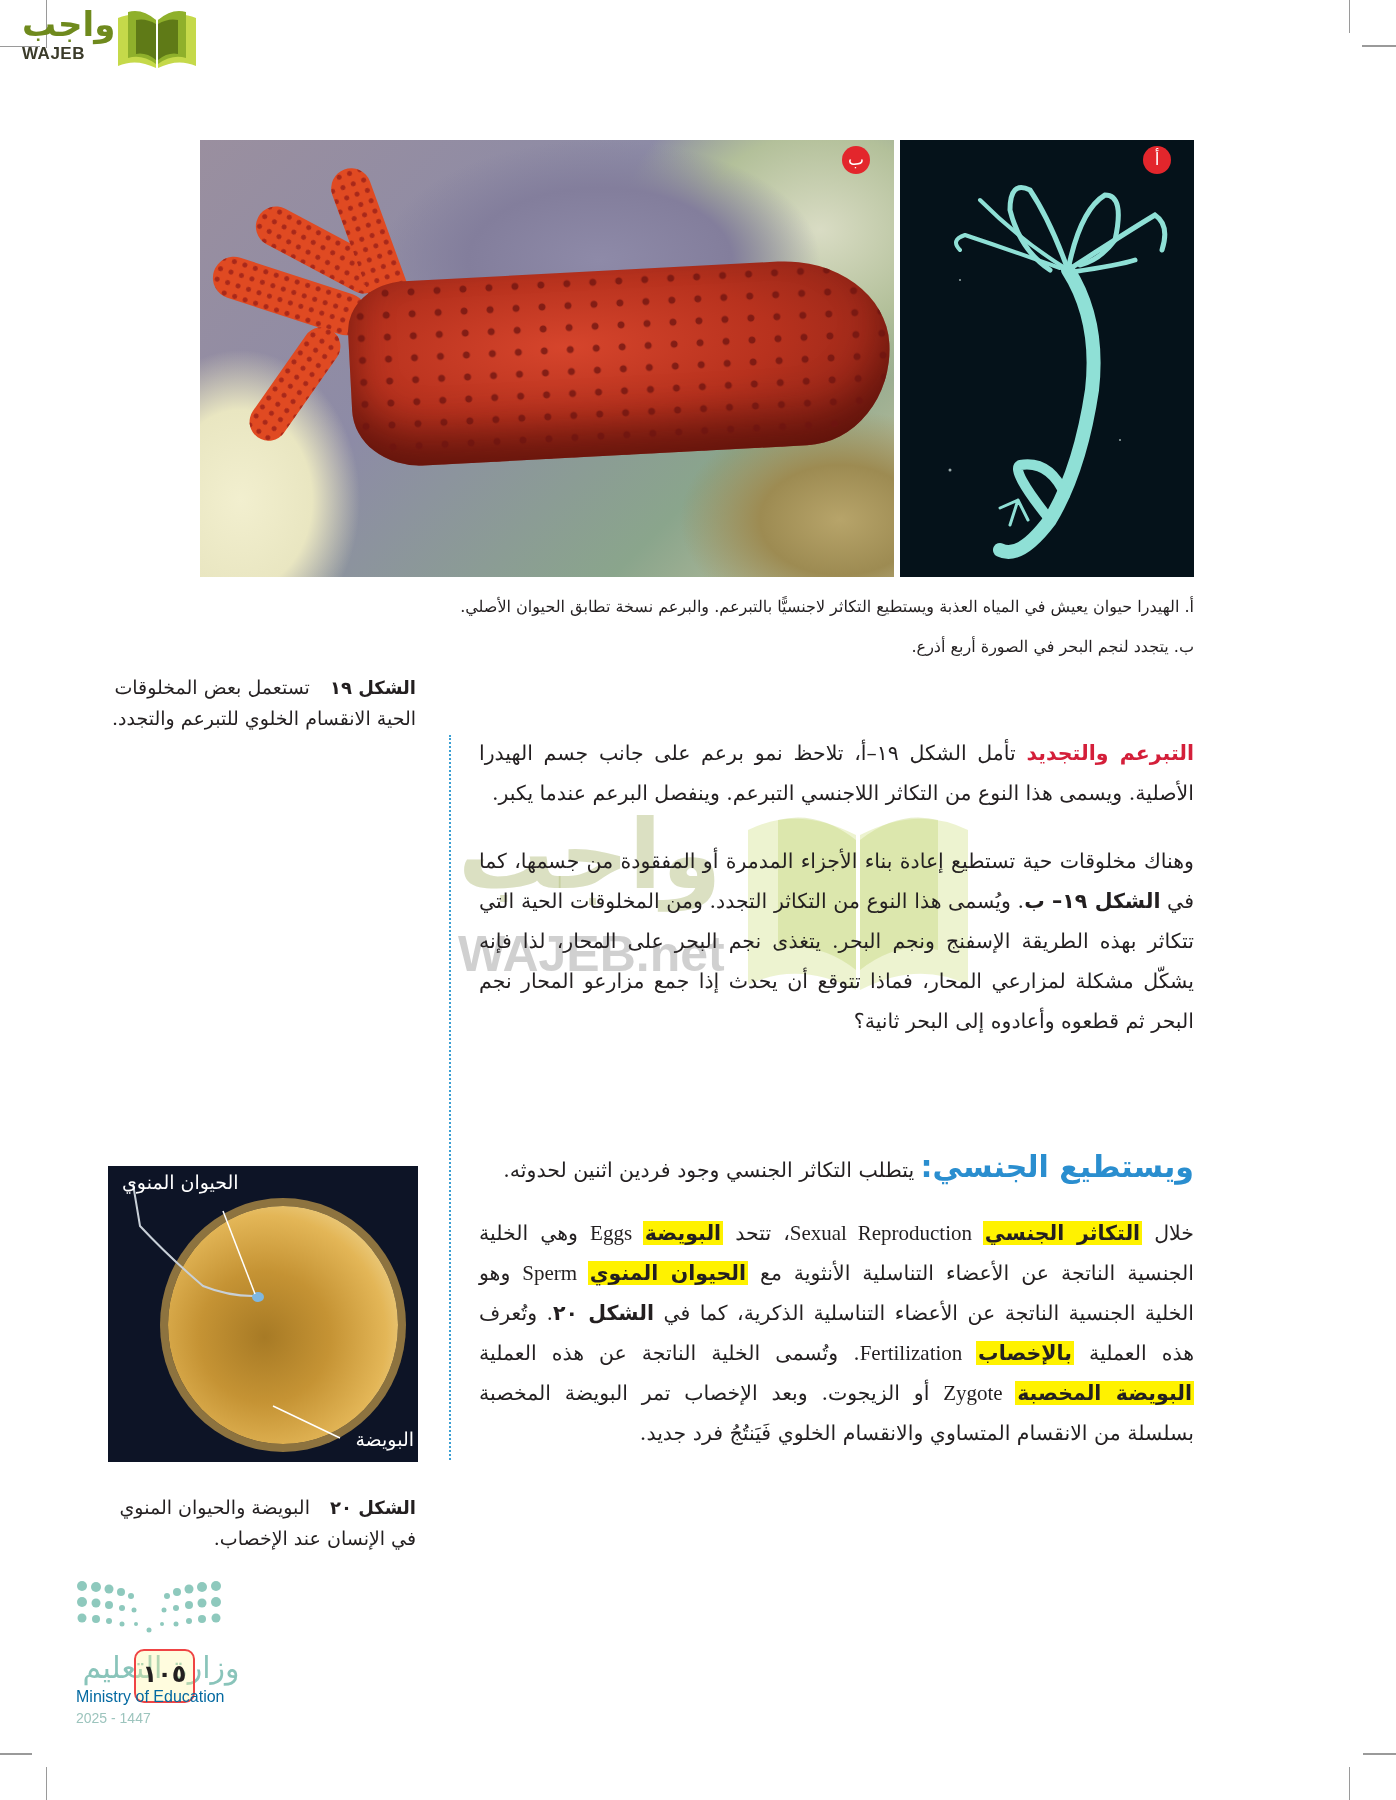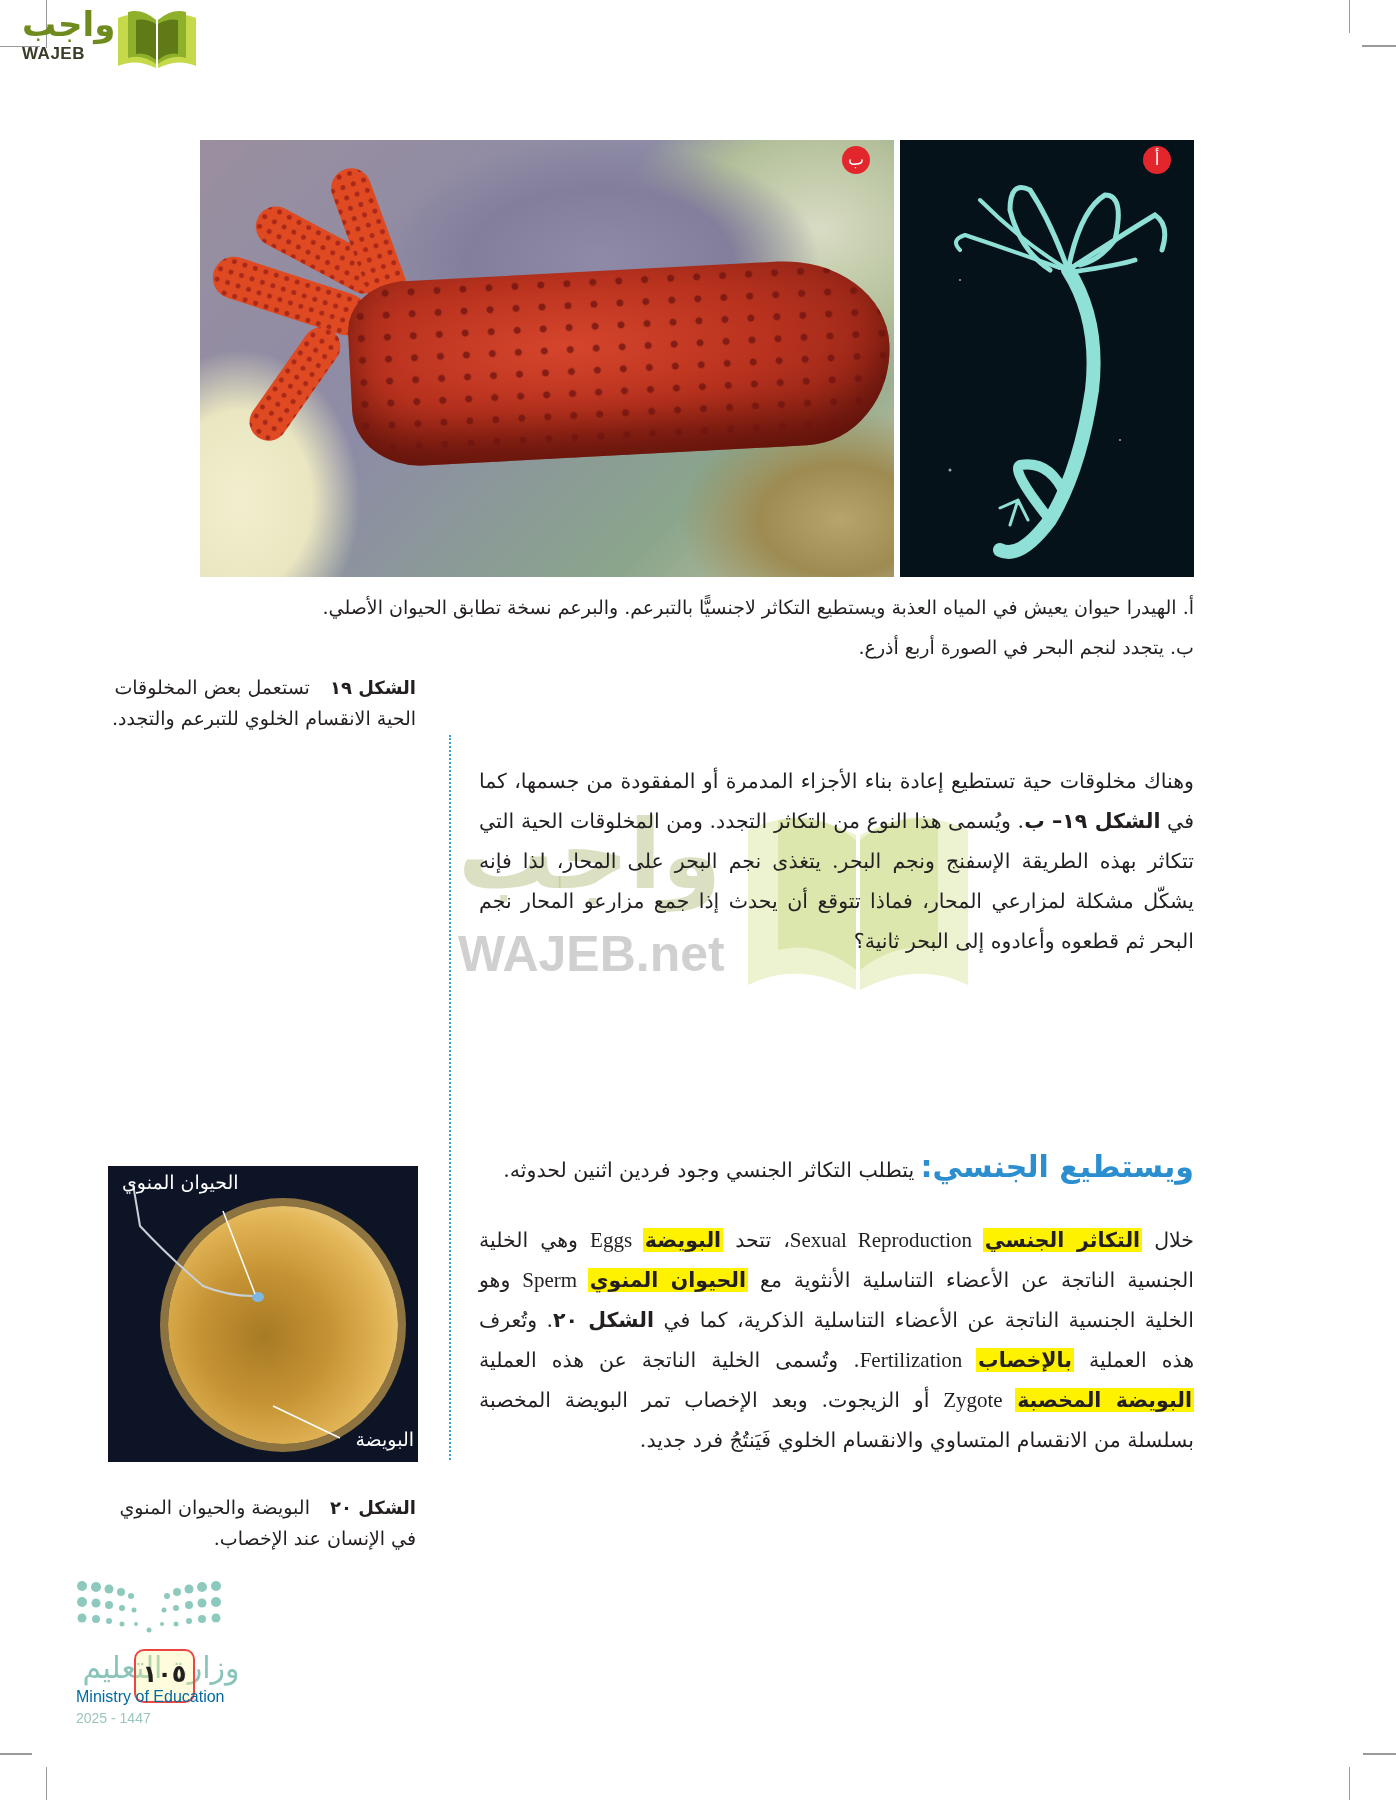--- a/index.html
+++ b/index.html
@@ -40,21 +40,21 @@
     background-size:26px 22px; opacity:.75; }
   .photo-b .arm { position:absolute; background:#e04a22; border-radius:40px; }
   .photo-b .arm::after { content:""; position:absolute; inset:0; border-radius:inherit;
     background-image: radial-gradient(circle, #a8281a 2px, transparent 3px); background-size:11px 11px; }
   .badge { position:absolute; width:28px; height:28px; border-radius:50%; background:#e3262c; color:#fff;
     font-family:"DejaVu Sans", sans-serif; font-size:17px; line-height:26px; text-align:center; direction:rtl; }
 
   .photo-a { left:900px; top:140px; width:294px; height:437px; background:#05121a; overflow:hidden; }
 
   
-  .caption { right:202px; width:980px; direction:rtl; text-align:right; font-size:19px; line-height:34px; color:#231f20; }
+  .caption { right:202px; width:980px; direction:rtl; text-align:right; font-size:16px; line-height:34px; color:#231f20; }
 
   
   .side { direction:rtl; text-align:right; font-size:19px; line-height:31px; }
   .side .fig { font-family:"DejaVu Sans", sans-serif; font-weight:bold; font-size:18px; margin-left:14px; }
   .side .txt { display:inline; }
 
   
   .col { right:202px; width:715px; direction:rtl; text-align:justify; font-size:20.5px; line-height:40px; }
   .col p { margin:0; }
   .kw-red { color:#d41f3a; font-family:"DejaVu Sans", sans-serif; font-weight:bold; }
@@ -156,30 +156,33 @@
     <path d="M40 20 Q80 10 118 40 L118 170 Q80 140 40 150 Z" fill="rgba(190,210,110,.35)"></path>
     <path d="M200 20 Q160 10 122 40 L122 170 Q160 140 200 150 Z" fill="rgba(190,210,110,.35)"></path>
   </svg>
   <span class="wm-ar">واجب</span>
   <span class="wm-en">WAJEB.net</span>
 </div>
 
 <div class="abs divider"></div>
 
 <div class="abs col" style="top:733px;">
+  <p>
+    <span class="kw-red">التبرعم والتجديد</span><span> تأمل الشكل ١٩–أ، تلاحظ نمو برعم على جانب جسم الهيدرا الأصلية. ويسمى هذا النوع من التكاثر اللاجنسي التبرعم. وينفصل البرعم عندما يكبر.</span>
+  </p>
   <p style="margin-top:28px;">
     <span>وهناك مخلوقات حية تستطيع إعادة بناء الأجزاء المدمرة أو المفقودة من جسمها، كما في </span><span class="bold">الشكل ١٩– ب</span><span>. ويُسمى هذا النوع من التكاثر التجدد. ومن المخلوقات الحية التي تتكاثر بهذه الطريقة الإسفنج ونجم البحر. يتغذى نجم البحر على المحار، لذا فإنه يشكّل مشكلة لمزارعي المحار، فماذا تتوقع أن يحدث إذا جمع مزارعو المحار نجم البحر ثم قطعوه وأعادوه إلى البحر ثانية؟</span>
   </p>
 </div>
 
 <div class="abs col" style="top:1144px;">
   <p style="line-height:46px;">
     <span class="heading-blue">ويستطيع الجنسي:</span><span> يتطلب التكاثر الجنسي وجود فردين اثنين لحدوثه.</span>
   </p>
-  <p style="margin-top:27px;">
+  <p style="margin-top:20px;">
     <span>خلال </span><span class="hl">التكاثر الجنسي</span><span class="en"> Sexual Reproduction</span><span>، تتحد </span><span class="hl">البويضة</span><span class="en"> Eggs</span><span> وهي الخلية الجنسية الناتجة عن الأعضاء التناسلية الأنثوية مع </span><span class="hl">الحيوان المنوي</span><span class="en"> Sperm</span><span> وهو الخلية الجنسية الناتجة عن الأعضاء التناسلية الذكرية، كما في </span><span class="bold">الشكل ٢٠</span><span>. وتُعرف هذه العملية </span><span class="hl">بالإخصاب</span><span class="en"> Fertilization</span><span>. وتُسمى الخلية الناتجة عن هذه العملية </span><span class="hl">البويضة المخصبة</span><span class="en"> Zygote</span><span> أو الزيجوت. وبعد الإخصاب تمر البويضة المخصبة بسلسلة من الانقسام المتساوي والانقسام الخلوي فَيَنتُجُ فرد جديد.</span>
   </p>
 </div>
 
 <div class="abs photo-egg">
   <div class="egg"></div>
   <svg width="310" height="296" viewBox="0 0 310 296" style="position:absolute;left:0;top:0;">
     <path d="M25 18 L32 60 Q60 90 95 120 Q120 130 145 130" fill="none" stroke="#c8d0d8" stroke-width="2"></path>
     <ellipse cx="150" cy="131" rx="6" ry="5" fill="#7fb7e0"></ellipse>
     <line x1="115" y1="45" x2="147" y2="128" stroke="#ffffff" stroke-width="1.5"></line>

